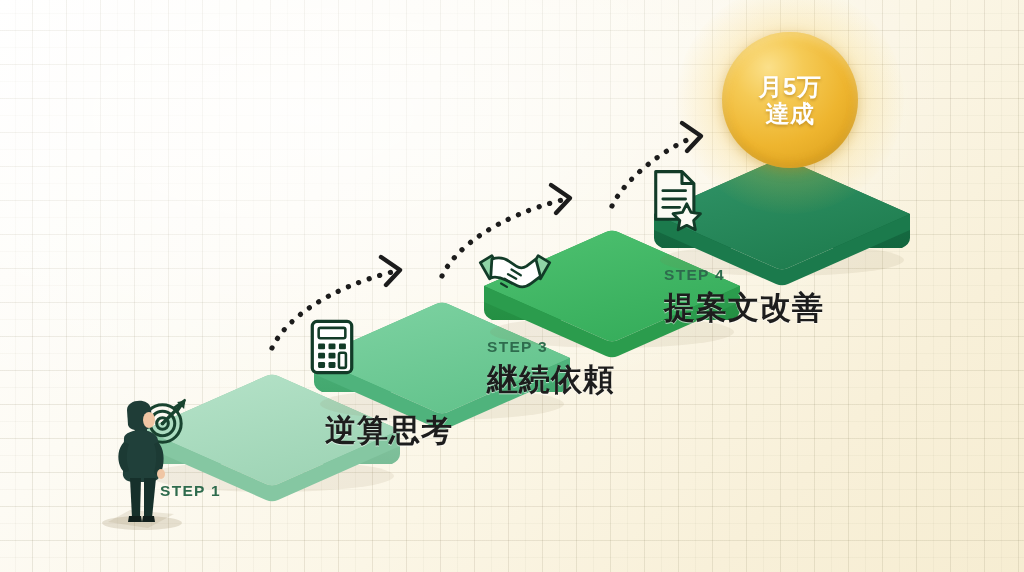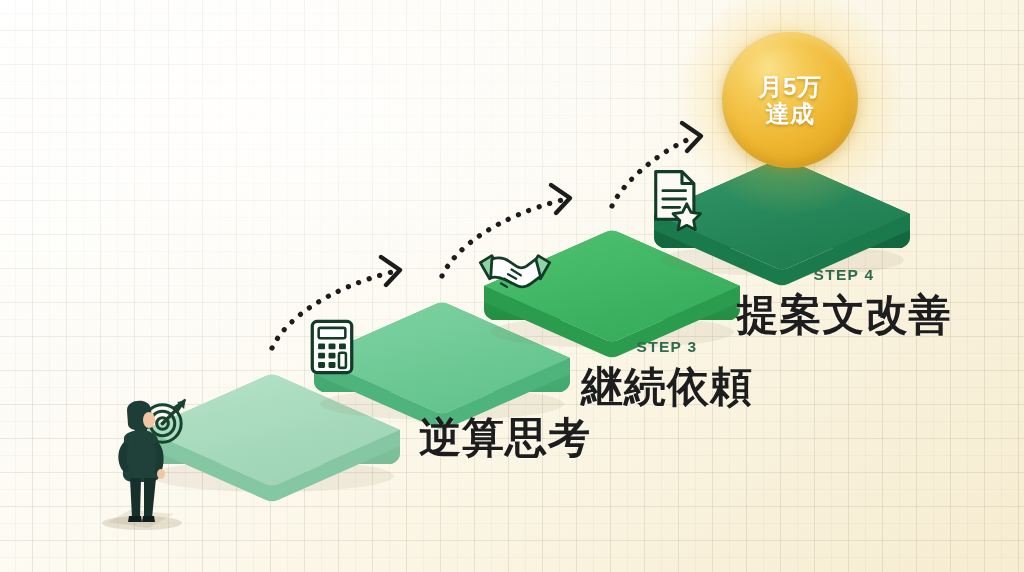--- a/index.html
+++ b/index.html
@@ -72,32 +72,31 @@
     right: 0;
     display: flex;
     align-items: center;
     justify-content: center;
     pointer-events: none;
   }
 
   
   .caption {
     position: absolute;
-    text-align: center;
     white-space: nowrap;
   }
   .caption .step-no {
     font-size: 15.5px;
     font-weight: bold;
     letter-spacing: 1.3px;
     color: #2e6b4d;
     margin-bottom: 3px;
   }
   .caption .step-title {
-    font-size: 42px;
+    font-size: 31px;
     font-weight: bold;
     color: #1d1d1d;
     letter-spacing: 1px;
     text-shadow: 0 1px 0 rgba(255,255,255,0.6);
   }
 
   
   #badge {
     position: absolute;
     left: 722px;
@@ -354,20 +353,21 @@
 
       <path d="M34,86 L45,86 L44,126 L36,126 Z" fill="#16302b"></path>
       <path d="M48,86 L60,86 L56,126 L48,126 Z" fill="#16302b"></path>
 
       <path d="M33,124 L45,124 L46,130 L32,130 Z" fill="#111f1c"></path>
       <path d="M47,124 L58,124 L59,130 L46,130 Z" fill="#111f1c"></path>
     </svg>
   </div>
 
   <div class="caption" style="left:160px; top:482px; width:360px;">
+    <div class="step-no">STEP 1</div>
   </div>
 
   <div class="caption" style="left:325px; top:410px; width:360px;">
     <div class="step-title">逆算思考</div>
   </div>
 
   <div class="caption" style="left:487px; top:338px; width:360px;">
     <div class="step-no">STEP 3</div>
     <div class="step-title">継続依頼</div>
   </div>

